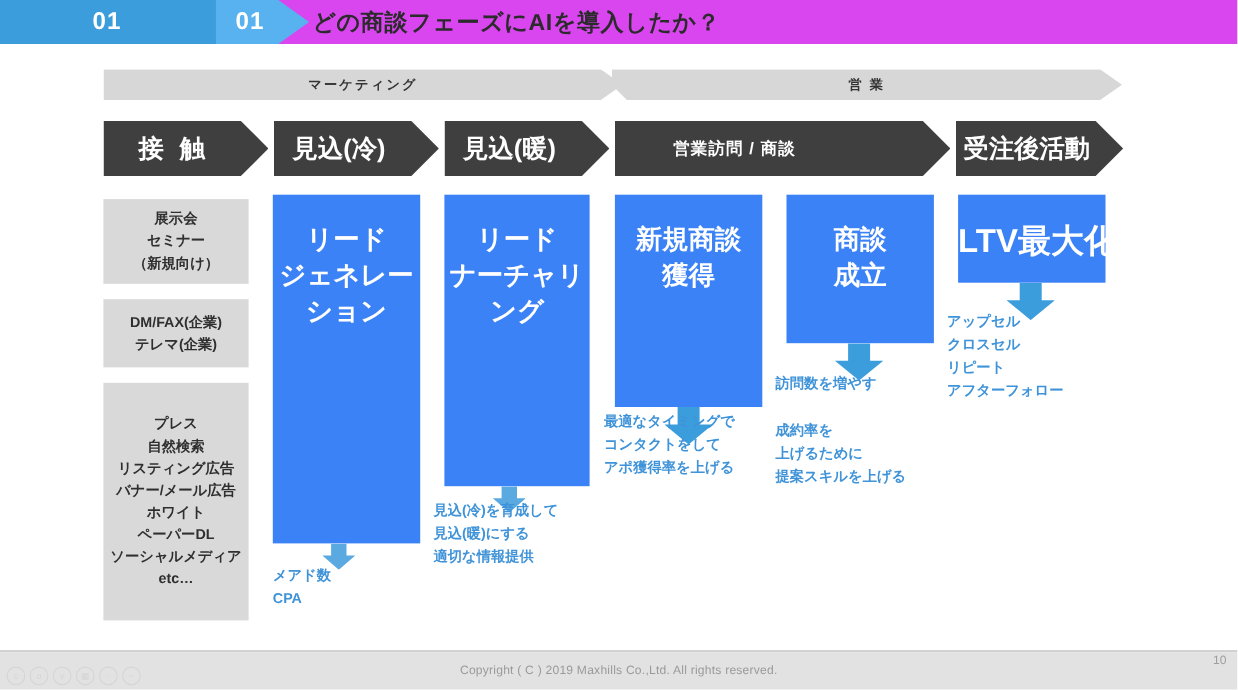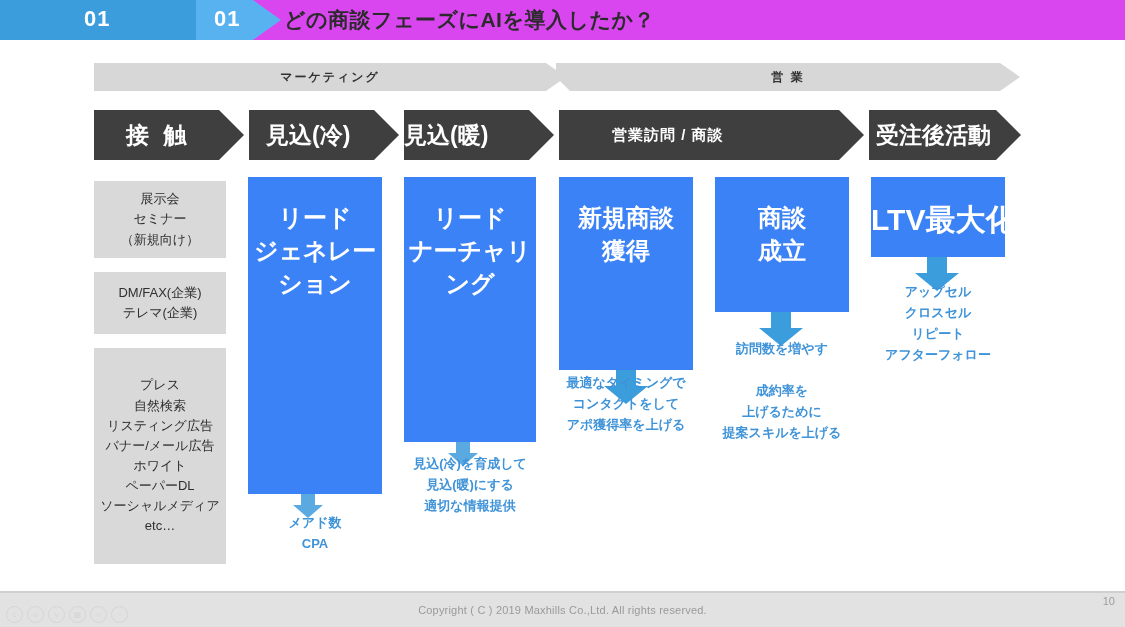--- a/index.html
+++ b/index.html
@@ -54,31 +54,31 @@
     position: absolute; top: 110px; height: 50px; background: #3f3f3f;
     display: flex; align-items: center; justify-content: flex-start;
     color: #ffffff; font-weight: bold; white-space: nowrap;
   }
   .phase span { display: inline-block; }
   .ph1 { left: 94px;  width: 150px; clip-path: polygon(0 0, 125px 0, 150px 25px, 125px 50px, 0 50px); }
   .ph1 span { margin-left: 32px; font-size: 23px; letter-spacing: 4px; }
   .ph2 { left: 249px; width: 150px; clip-path: polygon(0 0, 125px 0, 150px 25px, 125px 50px, 0 50px); }
   .ph2 span { margin-left: 17px; font-size: 23px; }
   .ph3 { left: 404px; width: 150px; clip-path: polygon(0 0, 125px 0, 150px 25px, 125px 50px, 0 50px); }
-  .ph3 span { font-size: 23px; }
+  .ph3 span { margin-left: 17px; font-size: 23px; }
   .ph4 { left: 559px; width: 305px; clip-path: polygon(0 0, 280px 0, 305px 25px, 280px 50px, 0 50px); }
   .ph4 span { margin-left: 53px; font-size: 15px; letter-spacing: 1px; }
   .ph5 { left: 869px; width: 152px; clip-path: polygon(0 0, 127px 0, 152px 25px, 127px 50px, 0 50px); }
   .ph5 span { margin-left: 7px; font-size: 23px; }
 
   
   .srcbox {
     position: absolute; left: 94px; width: 132px; background: #d9d9d9;
     display: flex; flex-direction: column; align-items: center; justify-content: center;
-    color: #2f2f2f; font-size: 13px; line-height: 1.55; font-weight: normal;
+    color: #2f2f2f; font-size: 13px; line-height: 1.55; font-weight: bold;
   }
   .srcbox .ln { display: block; white-space: nowrap; }
   .src1 { top: 181px; height: 77px; }
   .src2 { top: 272px; height: 62px; }
   .src3 { top: 348px; height: 216px; }
   .bluebox {
     position: absolute; background: #3b82f6; color: #ffffff;
     font-weight: bold; font-size: 24px; line-height: 1.38;
     text-align: center; padding-top: 24px;
   }
@@ -86,21 +86,21 @@
 
   .arrow {
     position: absolute; width: 44px; height: 34px; background: #3c9ddd;
     clip-path: polygon(12px 0, 32px 0, 32px 16px, 44px 16px, 22px 34px, 0 16px, 12px 16px);
   }
   .arrow-sm {
     position: absolute; width: 30px; height: 24px; background: #5aa9e0;
     clip-path: polygon(8px 0, 22px 0, 22px 11px, 30px 11px, 15px 24px, 0 11px, 8px 11px);
   }
   .note {
-    position: absolute; text-align: center; color: #3f93d8;
+    position: absolute; text-align: left; color: #3f93d8;
     font-size: 13px; font-weight: bold; line-height: 1.62; white-space: nowrap;
   }
   .note .ln { display: block; }
 
   
   .c1box { left: 248px; top: 177px; width: 134px; height: 317px; }
   .c1arr { left: 293px; top: 494px; }
   .c1note{ left: 248px; top: 512px; width: 134px; }
 
   .c2box { left: 404px; top: 177px; width: 132px; height: 265px; }

